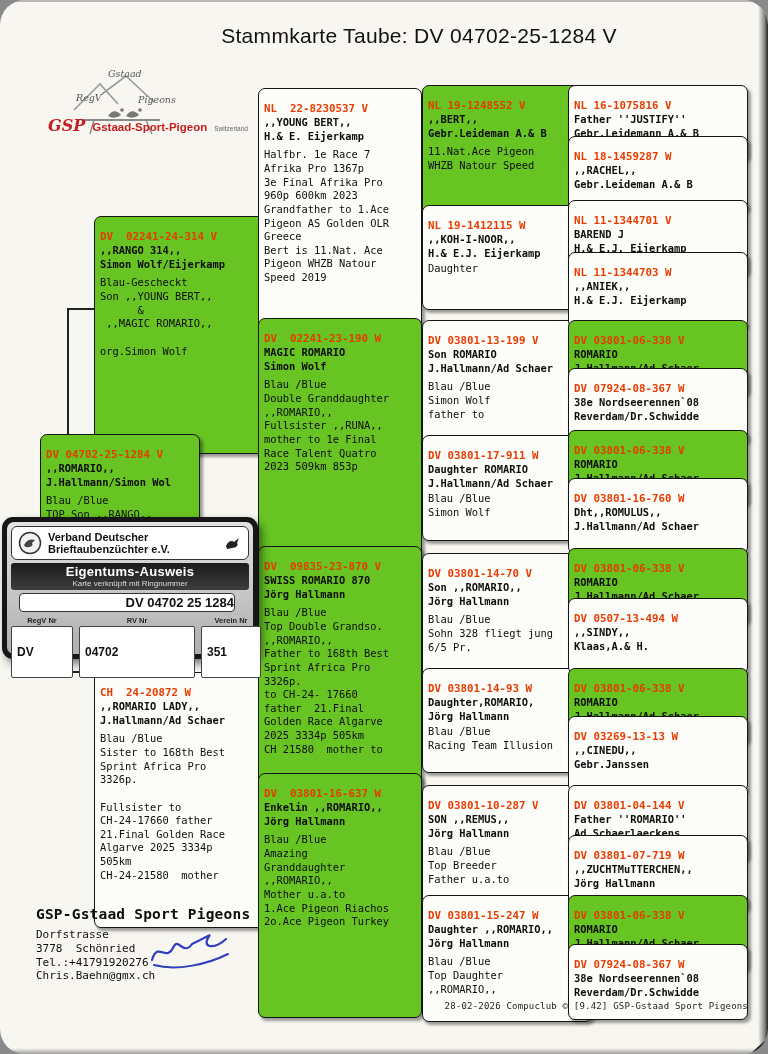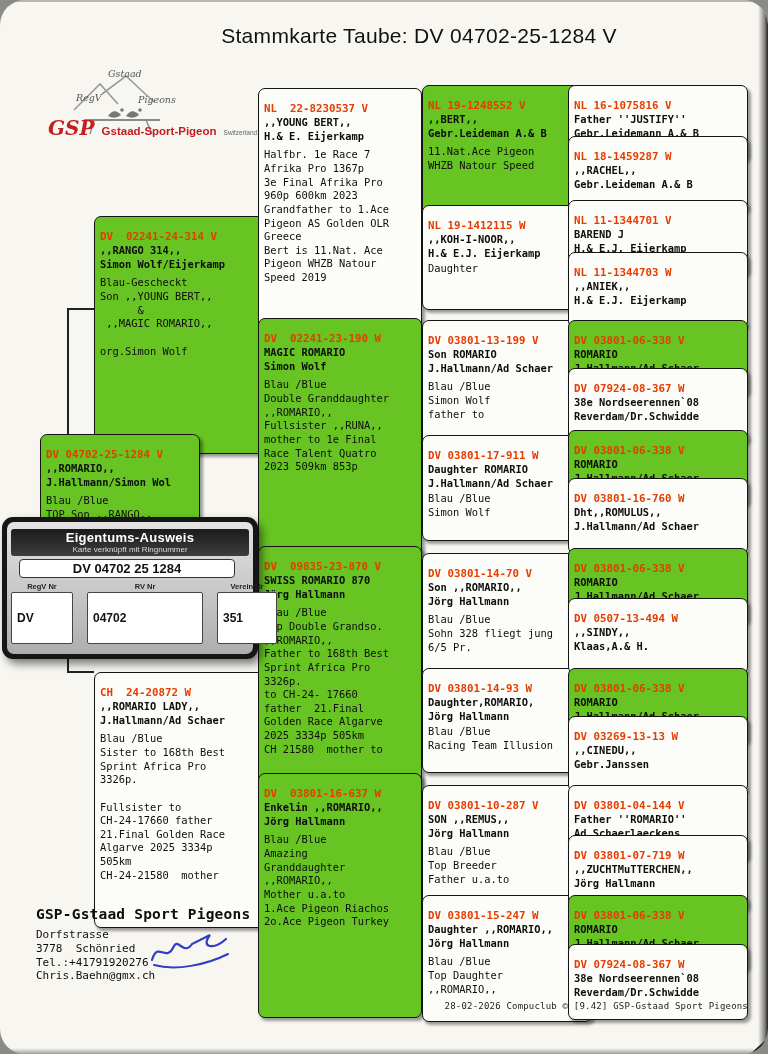--- a/index.html
+++ b/index.html
@@ -23,40 +23,40 @@
   
   .title{position:absolute;left:70px;right:0;top:24px;text-align:center;
          font-family:"Liberation Sans",sans-serif;font-size:21px;font-weight:500;
          letter-spacing:.3px;color:#111;z-index:2;}
   
   .logo{position:absolute;left:60px;top:68px;width:140px;height:92px;z-index:2;}
   .logo .word{position:absolute;font-family:"DejaVu Serif",serif;font-style:italic;
               font-size:9.5px;color:#555;}
   .brand{position:absolute;left:48px;top:116px;display:flex;align-items:baseline;gap:7px;z-index:2;}
   .brand .gsp{font-family:"DejaVu Serif",serif;font-style:italic;font-weight:bold;
-              font-size:20px;color:#c41f1f;}
+              font-size:16px;color:#c41f1f;}
   .brand .bname{font-family:"Liberation Sans",sans-serif;font-weight:bold;
                 font-size:11.5px;color:#c41f1f;}
   .brand .country{font-family:"Liberation Sans",sans-serif;font-size:6.5px;color:#666;}
   
   .idcard{position:absolute;left:2px;top:517px;width:256px;height:142px;background:#161616;
           border-radius:11px;padding:5px;box-shadow:4px 5px 8px rgba(0,0,0,.5);z-index:5;
           box-sizing:border-box;}
   .idcard .inner{background:linear-gradient(#e3e3e3,#aeaeae);border-radius:7px;height:100%;
                  padding:4px;box-sizing:border-box;font-family:"Liberation Sans",sans-serif;}
   .assoc{background:#fff;border:1px solid #333;border-radius:6px;display:flex;
          align-items:center;gap:6px;padding:2px 6px;height:28px;}
   .assoc .atext{font-weight:bold;font-size:11px;line-height:1.12;white-space:pre-wrap;color:#111;flex:1;}
   .strip{background:linear-gradient(#1b1b1b,#3d3d3d);border-radius:3px;margin-top:3px;
          text-align:center;padding:1px 0 2px;}
   .strip .stitle{color:#fff;font-weight:bold;font-size:13px;letter-spacing:.3px;}
   .strip .ssub{color:#ddd;font-size:8px;}
   .ringbox{background:#fff;border:1px solid #333;border-radius:4px;margin:3px 14px 0 8px;
-           text-align:center;font-weight:bold;font-size:13px;padding:1px 0;color:#111;}
-  .regtable{display:grid;grid-template-columns:62px 116px 60px;margin-top:3px;column-gap:14px;}
+           text-align:right;font-weight:bold;font-size:13px;padding:1px 0;color:#111;}
+  .regtable{display:grid;grid-template-columns:62px 116px 60px;margin-top:3px;column-gap:6px;}
   .regtable .hd{font-size:7.5px;font-weight:bold;text-align:center;color:#222;padding:1px 0;}
   .regtable .vl{background:#fff;border:1px solid #444;border-radius:2px;font-weight:bold;
                 font-size:12px;padding:18px 5px;color:#111;}
   
   .contact{position:absolute;left:36px;top:906px;z-index:2;}
   .contact .cname{font-weight:bold;font-size:14.5px;letter-spacing:.2px;}
   .contact .clines{font-size:11px;line-height:1.25;margin-top:6px;white-space:pre-wrap;}
   .footer{position:absolute;right:20px;top:1001px;font-size:9px;color:#222;letter-spacing:.2px;z-index:2;}
   .signature{position:absolute;left:148px;top:930px;z-index:6;}
   
@@ -331,20 +331,31 @@
 J.Hallmann/Ad Schaer</div>
   </div>
   <div class="pbox c4" style="top:944px;height:48px">
     <div class="ring">DV 07924-08-367 W</div>
     <div class="pname">38e Nordseerennen`08
 Reverdam/Dr.Schwidde</div>
   </div>
 
   <div class="idcard">
     <div class="inner">
+      <div class="assoc">
+        <svg width="24" height="24" viewBox="0 0 24 24">
+          <circle cx="12" cy="12" r="10.5" fill="#f2f2f2" stroke="#333" stroke-width="1.5"></circle>
+          <path d="M6 14 q4 -7 11 -5 l-3 3 q2 3 -3 4 q-4 1 -5 -2 z" fill="#444"></path>
+        </svg>
+        <div class="atext">Verband Deutscher
+Brieftaubenzüchter e.V.</div>
+        <svg width="18" height="16" viewBox="0 0 18 16">
+          <path d="M2 11 C4 6 8 5 10 7 L15 3 L13 8 C15 10 12 13 8 13 L3 14 Z" fill="#222"></path>
+        </svg>
+      </div>
       <div class="strip">
         <div class="stitle">Eigentums-Ausweis</div>
         <div class="ssub">Karte verknüpft mit Ringnummer</div>
       </div>
       <div class="ringbox">DV 04702 25 1284</div>
       <div class="regtable">
         <div class="hd">RegV Nr</div>
         <div class="hd">RV Nr</div>
         <div class="hd">Verein Nr</div>
         <div class="vl">DV</div>

